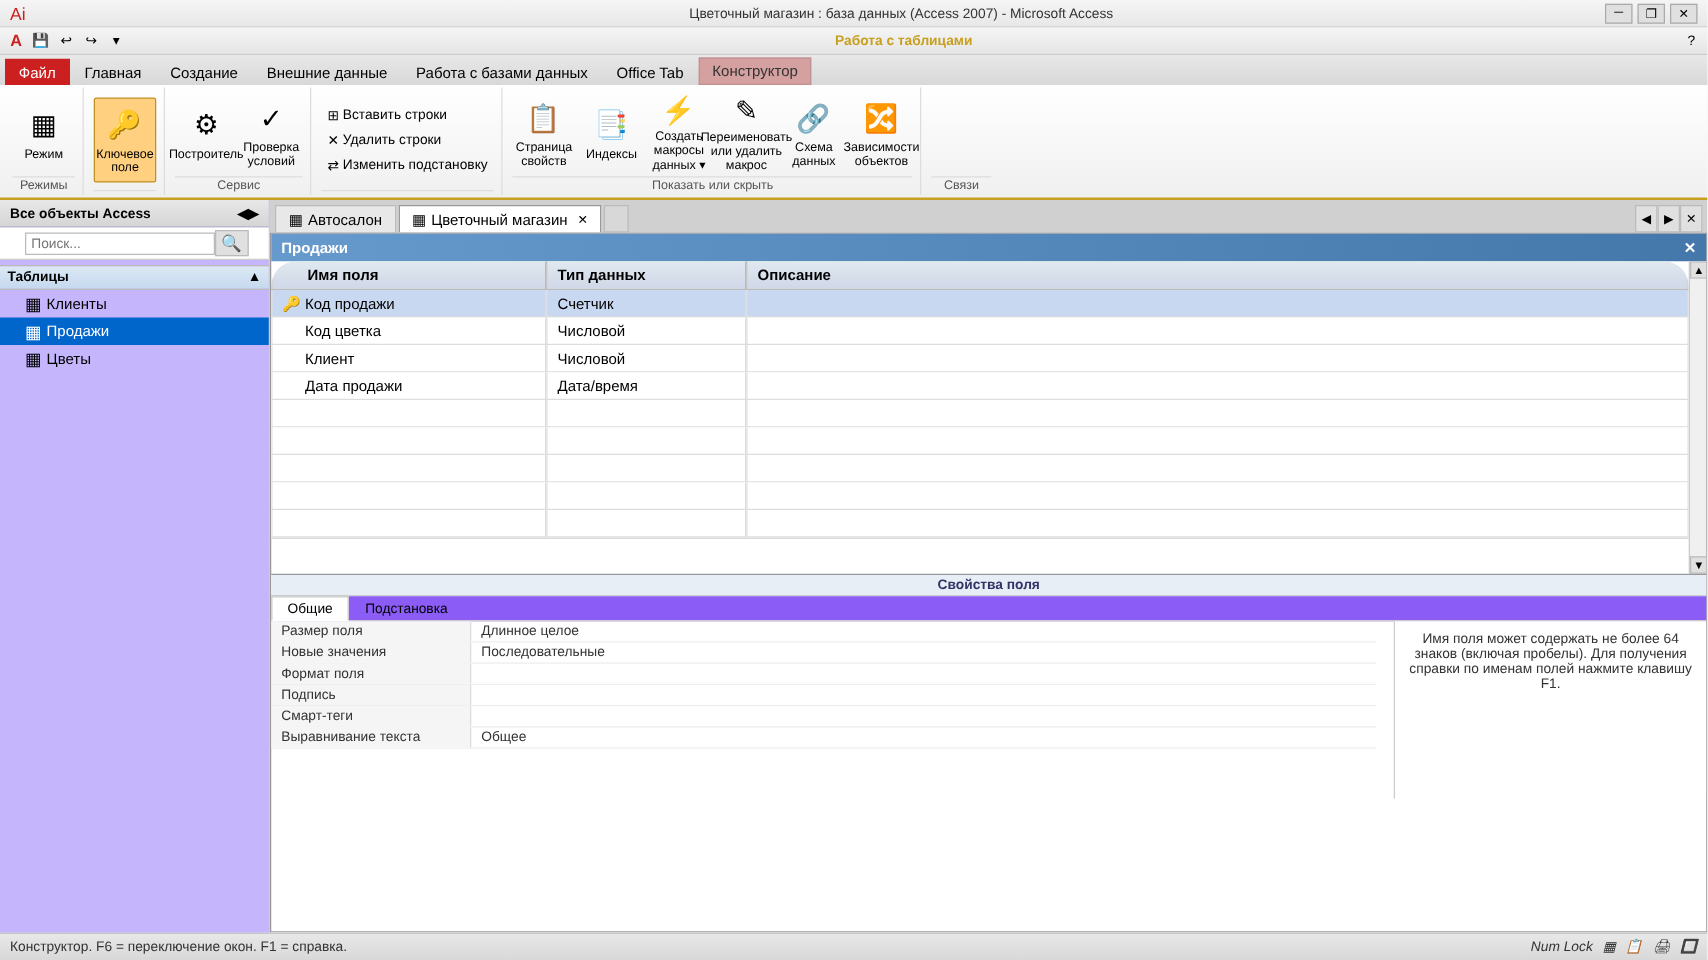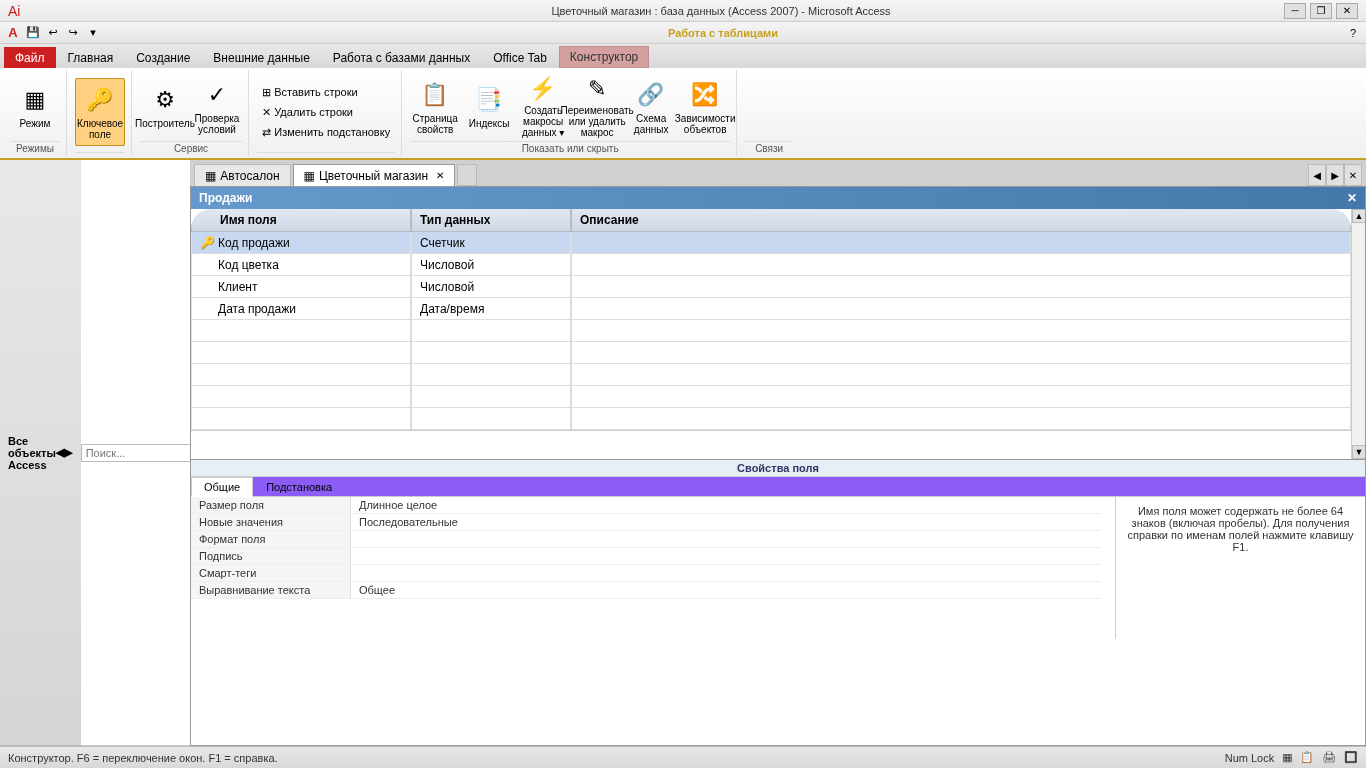--- a/index.html
+++ b/index.html
@@ -136,40 +136,40 @@
     }
 
     
     #main-area {
       display: flex;
       height: calc(768px - 22px - 22px - 24px - 92px - 22px);
     }
 
     
     #left-panel {
-      width: 190px;
-      background: #fca5a5;
+      width: 216px;
+      background: #c4b5fd;
       border-right: 1px solid #ccc;
       display: flex;
-      flex-direction: row;
+      flex-direction: column;
     }
     #left-panel-header {
       background: linear-gradient(to bottom, #e8e8e8, #d5d5d5);
       padding: 4px 8px;
       font-size: 11px;
       font-weight: bold;
       display: flex;
       align-items: center;
       justify-content: space-between;
       border-bottom: 1px solid #bbb;
     }
     #search-box {
       display: flex;
       align-items: center;
-      padding: 2px 0;
+      padding: 2px 20px;
       border-bottom: 1px solid #ccc;
       background: #fff;
     }
     #search-input {
       flex: 1;
       border: 1px solid #bbb;
       padding: 2px 4px;
       font-size: 11px;
       outline: none;
     }
@@ -359,21 +359,21 @@
       height: 22px;
       background: linear-gradient(to bottom, #e8e8e8, #d8d8d8);
       border-top: 1px solid #bbb;
       display: flex;
       align-items: center;
       justify-content: space-between;
       padding: 0 8px;
       font-size: 11px;
       color: #333;
     }
-    #status-right { display: flex; align-items: center; gap: 8px; font-size: 11px; }
+    #status-right { display: flex; align-items: center; gap: 8px; font-size: 11px; font-style: italic; }
 
     
     .v-scrollbar {
       width: 14px;
       background: #f0f0f0;
       border-left: 1px solid #ccc;
       display: flex;
       flex-direction: column;
     }
     .scrollbar-arrow { width: 14px; height: 14px; background: #e0e0e0; border: 1px solid #bbb; display: flex; align-items: center; justify-content: center; font-size: 9px; cursor: pointer; }

